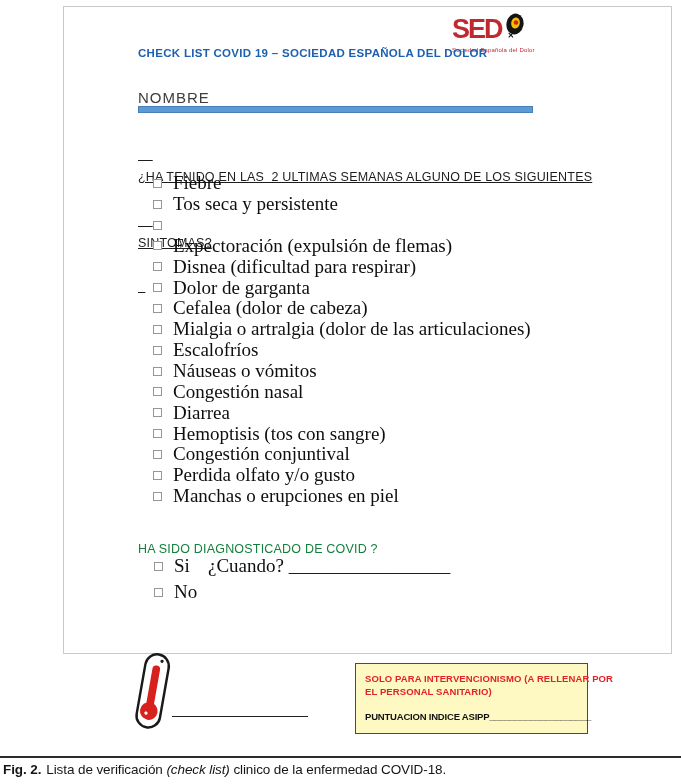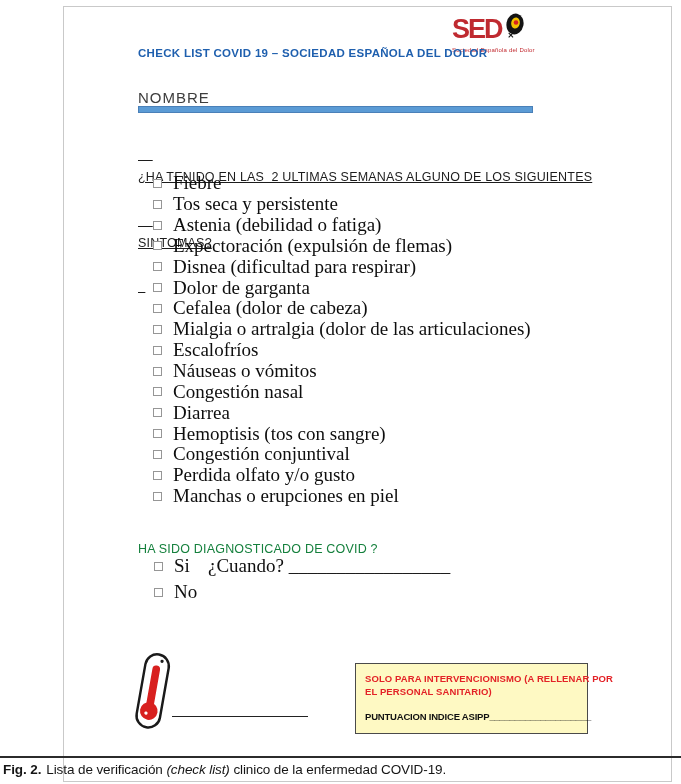--- a/index.html
+++ b/index.html
@@ -1,21 +1,21 @@
 <!DOCTYPE html>
 <html><head>
 <meta charset="utf-8">
 <style>
   * { margin:0; padding:0; box-sizing:border-box; }
   body {
     width:681px; height:784px; position:relative; background:#ffffff;
     font-family:"Liberation Sans", sans-serif; overflow:hidden;
   }
   .page {
-    position:absolute; left:63px; top:6px; width:609px; height:776px;
+    position:absolute; left:63px; top:6px; width:609px; height:648px;
     background:#ffffff; border:1px solid #c9c9c9;
   }
 
   
   .logo { position:absolute; left:388px; top:12px; width:150px; }
   .logo-main { display:flex; align-items:flex-start; }
   .logo-acronym {
     font-weight:bold; font-size:27px; line-height:21px; color:#bf2a30;
     letter-spacing:-2px;
   }
@@ -136,21 +136,20 @@
     <div class="symptom-row">
         <span class="checkbox"></span>
         <span class="symptom-label">Fiebre</span>
       </div>
       <div class="symptom-row">
         <span class="checkbox"></span>
         <span class="symptom-label">Tos seca y persistente</span>
       </div>
       <div class="symptom-row">
         <span class="checkbox"></span>
-        <span class="symptom-label">Astenia (debilidad o fatiga)</span>
       </div>
       <div class="symptom-row">
         <span class="checkbox"></span>
         <span class="symptom-label">Expectoración (expulsión de flemas)</span>
       </div>
       <div class="symptom-row">
         <span class="checkbox"></span>
         <span class="symptom-label">Disnea (dificultad para respirar)</span>
       </div>
       <div class="symptom-row">
@@ -225,13 +224,13 @@
 
   <div class="intervention-box">
     <div class="notice-line">SOLO PARA INTERVENCIONISMO (A RELLENAR POR</div>
     <div class="notice-line">EL PERSONAL SANITARIO)</div>
     <div class="score-line"><span>PUNTUACION INDICE ASIPP</span><span>____________________</span></div>
   </div>
 
 </div>
 
 <div class="caption-rule"></div>
-<div class="caption"><span class="fig-label">Fig. 2.</span><span>Lista de verificación </span><span class="it">(check list)</span><span> clinico de la enfermedad COVID-19.</span></div>
+<div class="caption"><span class="fig-label">Fig. 2.</span><span>Lista de verificación </span><span class="it">(check list)</span><span> clinico de la enfermedad COVID-18.</span></div>
 
 </body></html>

